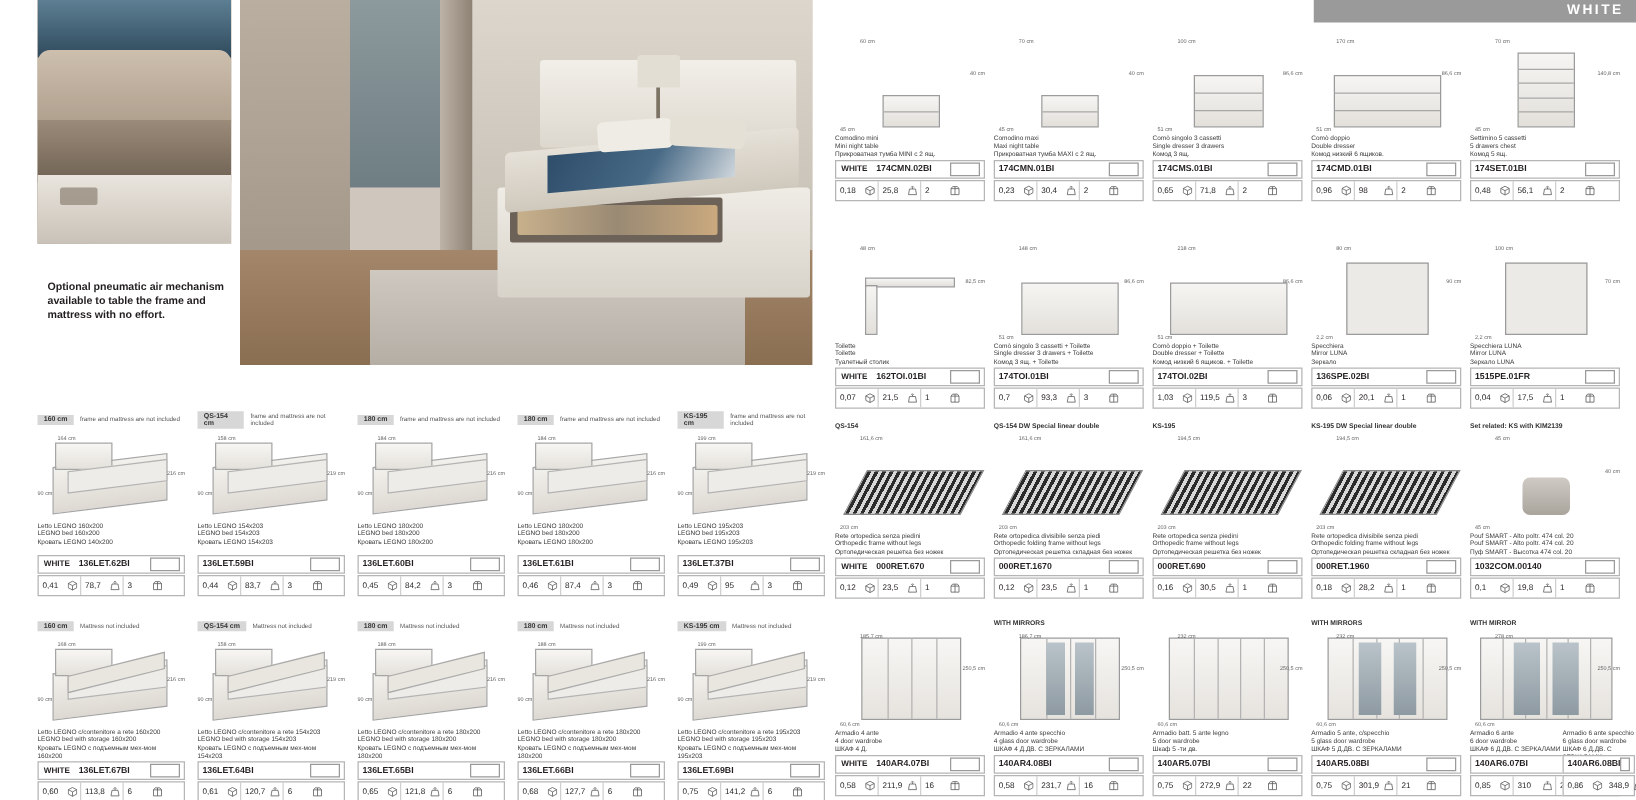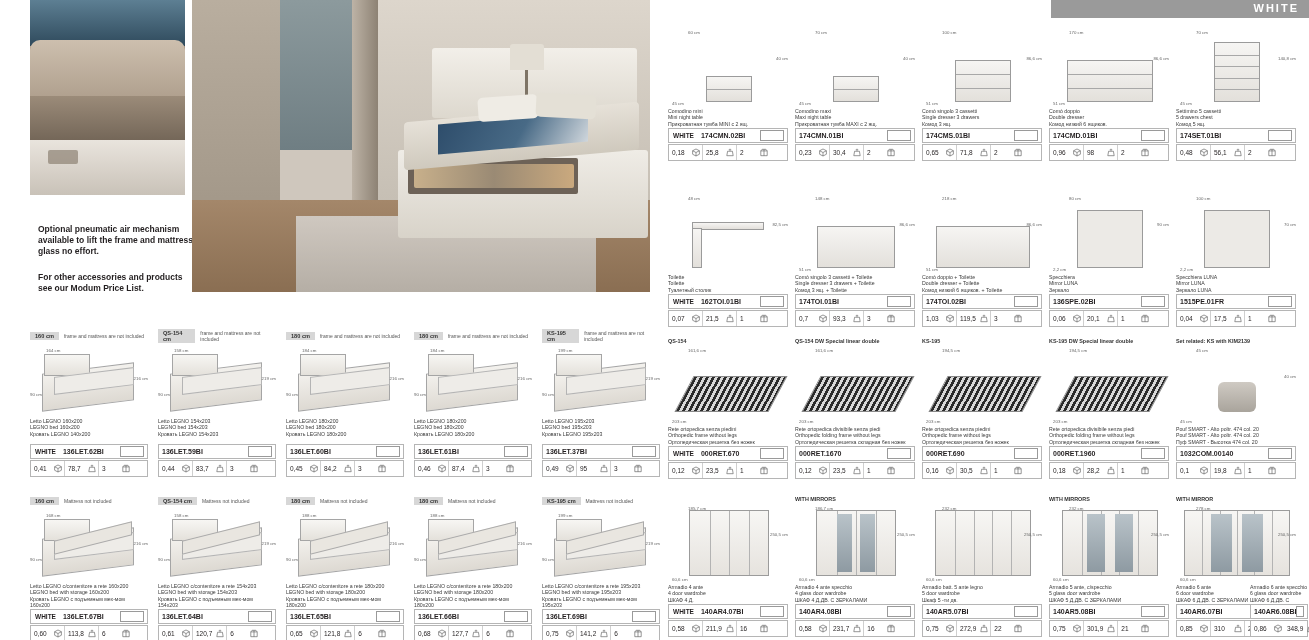--- a/index.html
+++ b/index.html
@@ -94,22 +94,21 @@
   <div class="left-col">
 
     <div class="photo-swatch">
       <div class="band1"></div>
         <div class="band2"></div>
         <div class="band3"></div>
         <div class="band4"></div>
         <div class="tag"></div>
     </div>
 
-    <div class="caption cap1">Optional pneumatic air mechanism available to lift the frame and mattress glass no effort.</div>
-    <div class="caption cap2">For other accessories and products see our Modum Price List.</div>
+    <div class="caption cap1">Optional pneumatic air mechanism available to table the frame and mattress with no effort.</div>
 
     <div class="hero">
       <div class="wallL"></div>
         <div class="window"></div>
         <div class="windowFrame"></div>
       <div class="curtain"></div>
         <div class="wallR"></div>
       <div class="headboard"></div>
         <div class="lamp"></div>
         <div class="lampStem"></div>

